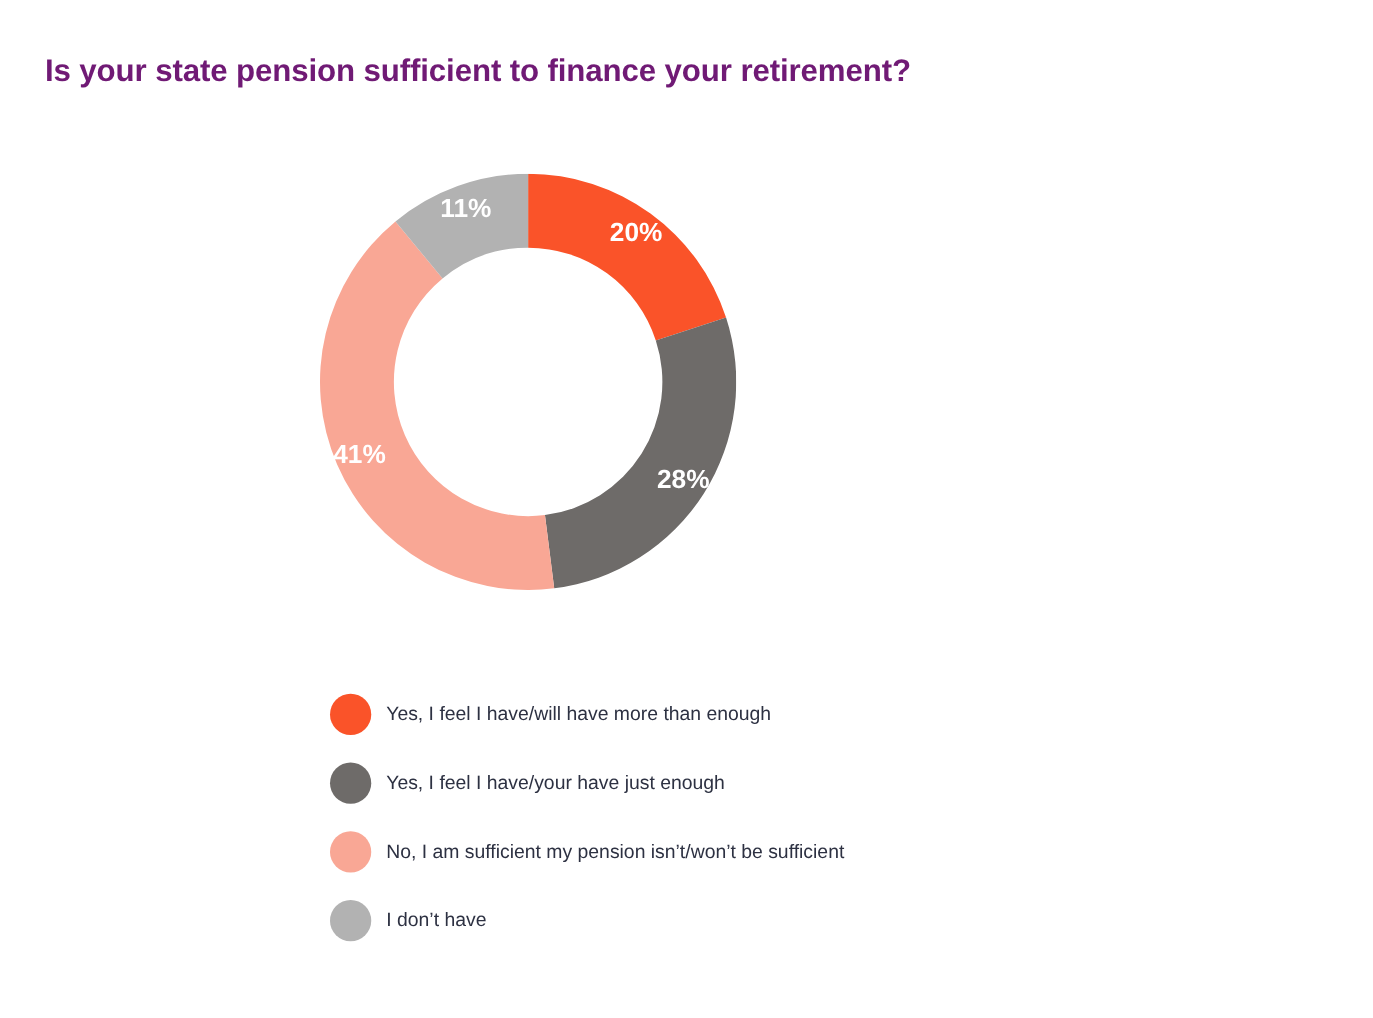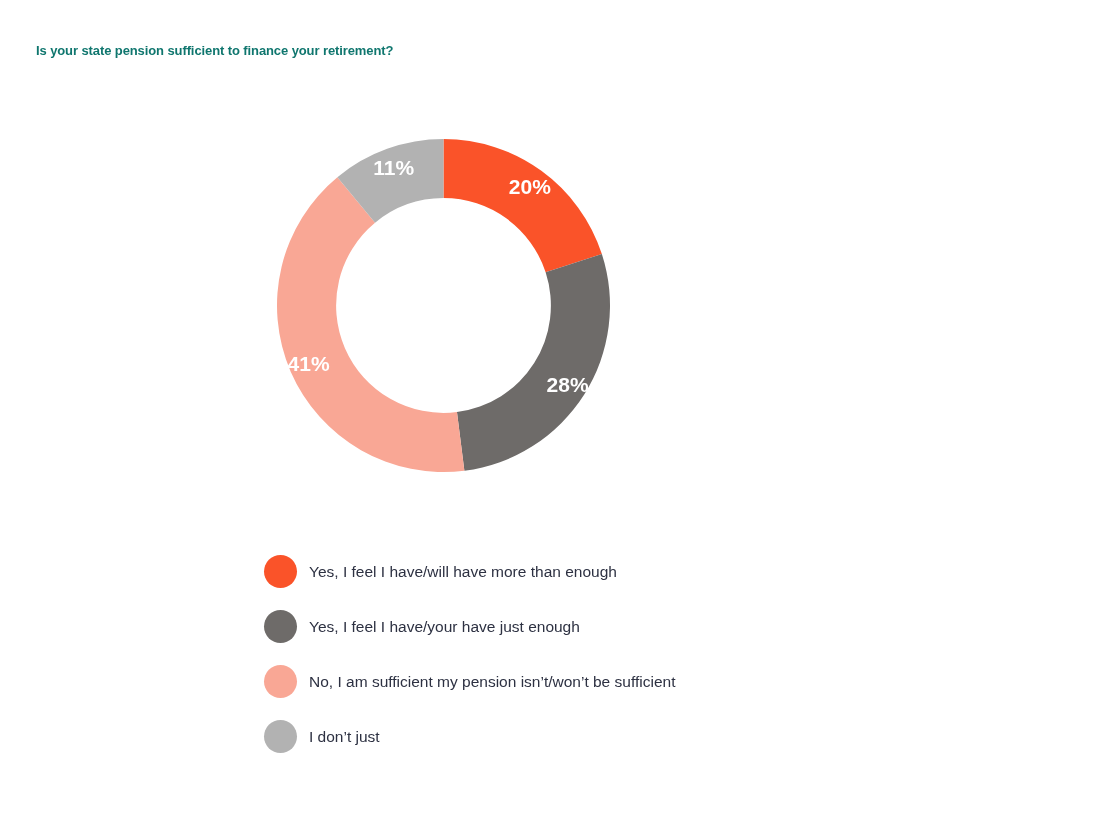--- a/index.html
+++ b/index.html
@@ -11,29 +11,29 @@
     height: 814px;
     background: #ffffff;
     font-family: "Liberation Sans", sans-serif;
     overflow: hidden;
     position: relative;
   }
   #page-title {
     position: absolute;
     left: 36px;
     top: 43px;
-    font-size: 13px;
+    font-size: 25px;
     font-weight: bold;
-    color: #0f766e;
+    color: #701a75;
     letter-spacing: -0.1px;
     white-space: nowrap;
   }
   #donut-wrap {
     position: absolute;
-    left: 277px;
+    left: 256px;
     top: 139px;
     width: 333px;
     height: 333px;
   }
   #donut-svg {
     display: block;
     width: 333px;
     height: 333px;
   }
   .slice-label {
@@ -99,15 +99,15 @@
     <div class="legend-row">
       <span class="legend-swatch" style="background: rgb(110, 107, 105);"></span>
       <span class="legend-label">Yes, I feel I have/your have just enough</span>
     </div>
     <div class="legend-row">
       <span class="legend-swatch" style="background: rgb(249, 167, 149);"></span>
       <span class="legend-label">No, I am sufficient my pension isn’t/won’t be sufficient</span>
     </div>
     <div class="legend-row">
       <span class="legend-swatch" style="background: rgb(178, 178, 178);"></span>
-      <span class="legend-label">I don’t just</span>
+      <span class="legend-label">I don’t have</span>
     </div>
   </div>
 
 </body></html>

